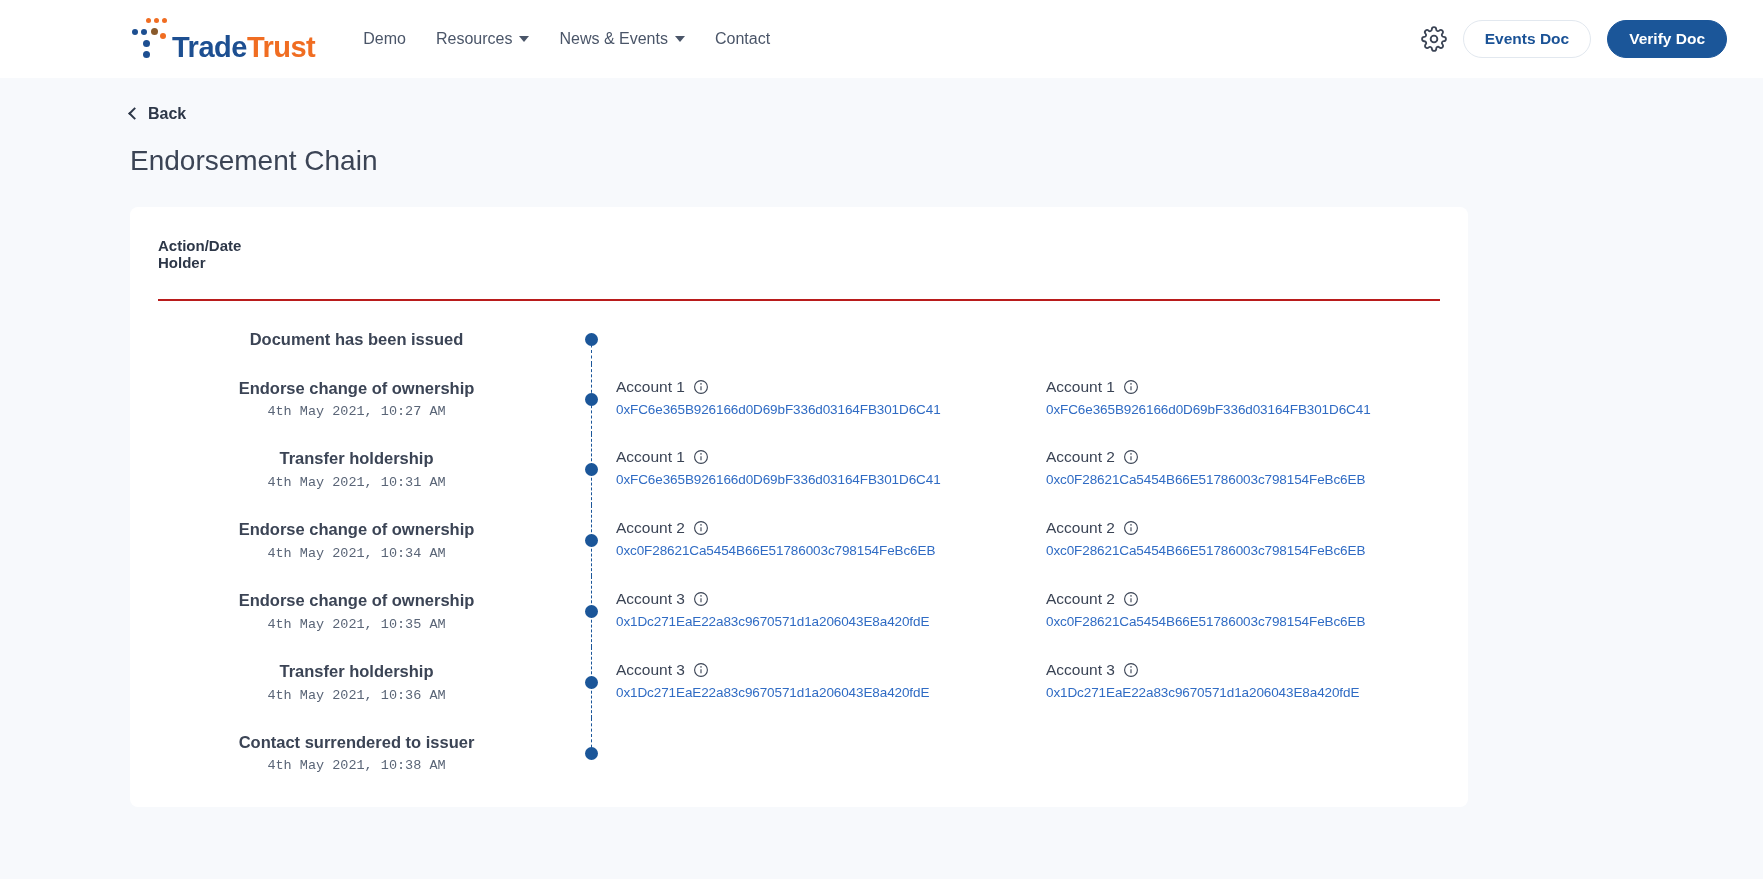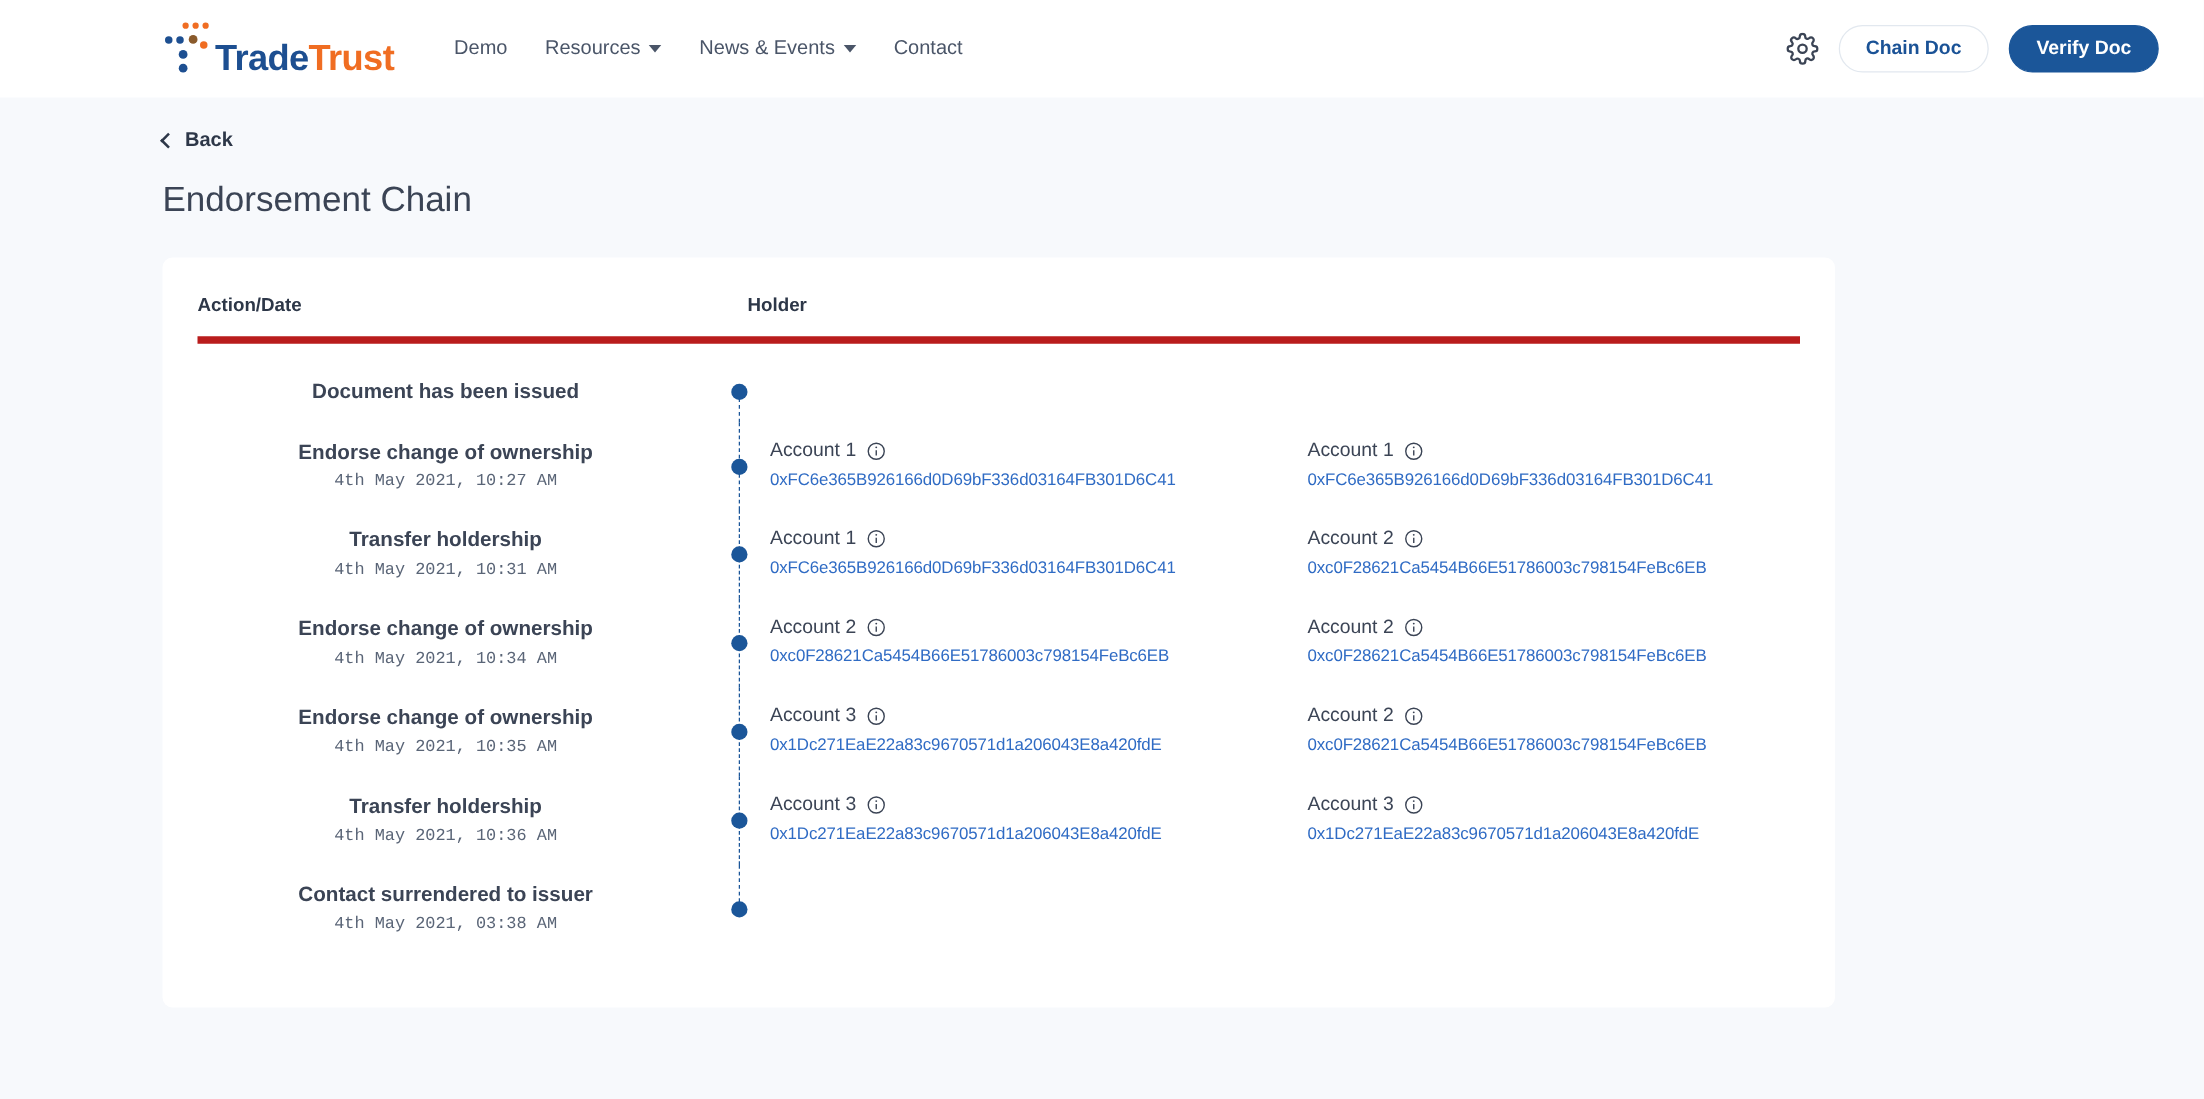--- a/index.html
+++ b/index.html
@@ -145,22 +145,23 @@
     margin-top: 30px;
     width: 1338px;
     background: #ffffff;
     border-radius: 8px;
     padding: 30px 28px 0 28px;
     min-height: 600px;
   }
 
   .thead {
     display: flex;
-    border-bottom: 6px solid #b91c1c;
-    padding-bottom: 16px;
+    border-bottom: 2px solid #b91c1c;
+    padding-bottom: 28px;
+    flex-direction: column;
   }
   .th {
     font-size: 15px;
     font-weight: bold;
     color: #2d3748;
   }
   .th.c1 { width: 440px; }
   .th.c2 { width: 430px; }
   .th.c3 { flex: 1; }
 
@@ -293,21 +294,21 @@
     <div class="nav-link">
       <span>Contact</span>
     </div>
   </div>
 
   <div class="nav-right">
     <svg class="gear" viewBox="0 0 24 24" fill="none" stroke="#3b4455" stroke-width="1.7">
       <circle cx="12" cy="12" r="3.1"></circle>
       <path d="M19.4 15a1.65 1.65 0 0 0 .33 1.82l.06.06a2 2 0 1 1-2.83 2.83l-.06-.06a1.65 1.65 0 0 0-1.82-.33 1.65 1.65 0 0 0-1 1.51V21a2 2 0 1 1-4 0v-.09A1.65 1.65 0 0 0 9 19.4a1.65 1.65 0 0 0-1.82.33l-.06.06a2 2 0 1 1-2.83-2.83l.06-.06a1.65 1.65 0 0 0 .33-1.82 1.65 1.65 0 0 0-1.51-1H3a2 2 0 1 1 0-4h.09A1.65 1.65 0 0 0 4.6 9a1.65 1.65 0 0 0-.33-1.82l-.06-.06a2 2 0 1 1 2.83-2.83l.06.06A1.65 1.65 0 0 0 9 4.6a1.65 1.65 0 0 0 1-1.51V3a2 2 0 1 1 4 0v.09a1.65 1.65 0 0 0 1 1.51 1.65 1.65 0 0 0 1.82-.33l.06-.06a2 2 0 1 1 2.83 2.83l-.06.06a1.65 1.65 0 0 0-.33 1.82V9a1.65 1.65 0 0 0 1.51 1H21a2 2 0 1 1 0 4h-.09a1.65 1.65 0 0 0-1.51 1z"></path>
     </svg>
-    <div class="btn btn-outline">Chain Doc</div>
+    <div class="btn btn-outline">Events Doc</div>
     <div class="btn btn-solid">Verify Doc</div>
   </div>
 </div>
 
 <div class="page">
 
   <div class="back-link">
     <span class="chev"></span>
     <span>Back</span>
   </div>
@@ -493,21 +494,21 @@
                 <line x1="10" y1="9" x2="10" y2="14.2"></line>
                 <circle cx="10" cy="6.1" r="0.95" fill="#3b4455" stroke="none"></circle>
               </svg>
             </div>
             <div class="addr">0x1Dc271EaE22a83c9670571d1a206043E8a420fdE</div>
           </div>
         </div>
         <div class="row">
           <div class="col-action">
             <div class="action">Contact surrendered to issuer</div>
-            <div class="date">4th May 2021, 03:38 AM</div>
+            <div class="date">4th May 2021, 10:38 AM</div>
           </div>
           <div class="col-rail">
             <span class="rail-line to-dot"></span>
             <span class="dot"></span>
           </div>
           <div class="col-owner">
             <div class="empty"></div>
           </div>
           <div class="col-holder">
             <div class="empty"></div>

